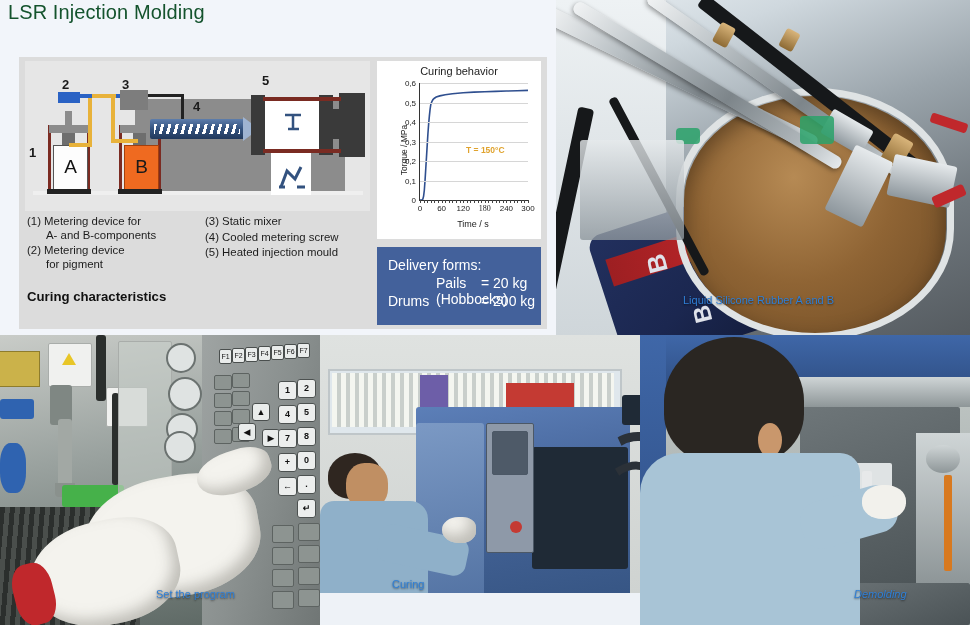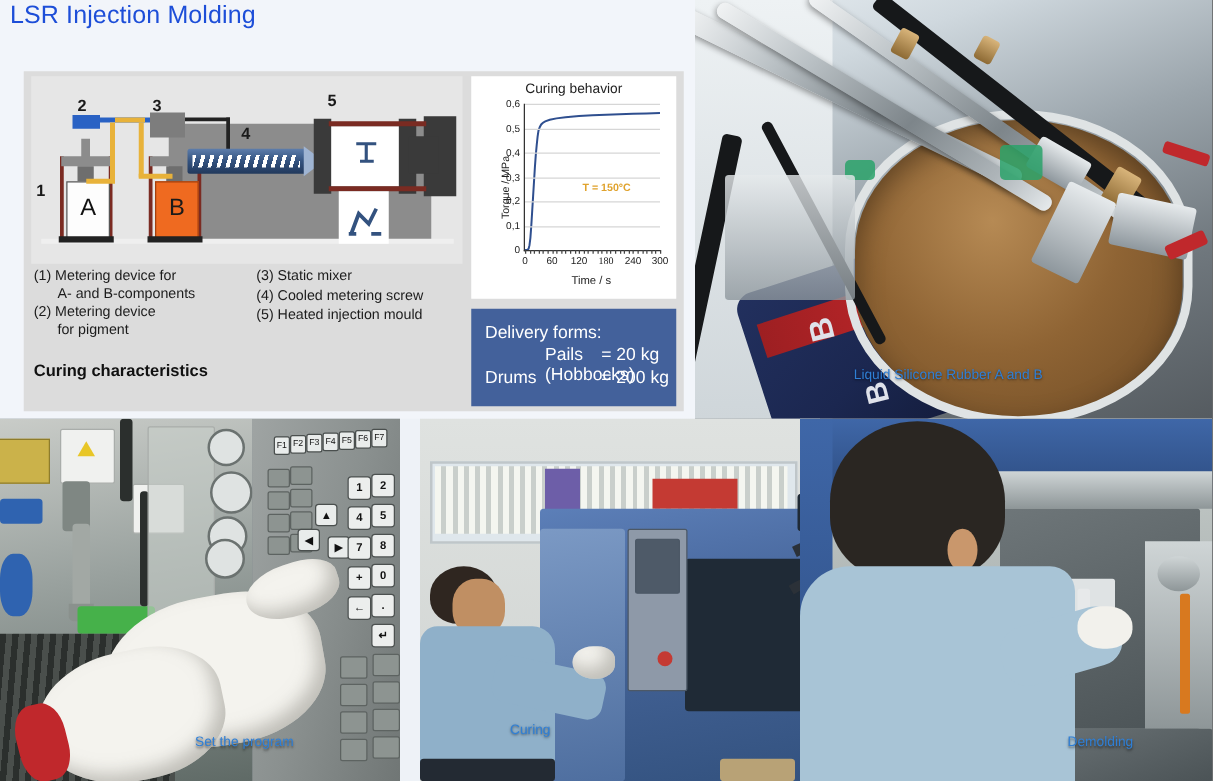--- a/index.html
+++ b/index.html
@@ -1,21 +1,21 @@
 <!DOCTYPE html>
 <html><head>
 <meta charset="utf-8">
 <style>
   html,body{margin:0;padding:0;background:#000;}
   body{width:970px;height:625px;overflow:hidden;font-family:"Liberation Sans",sans-serif;}
   #stage{position:relative;width:970px;height:625px;background:#eef2f7;overflow:hidden;}
 
   
   .slide{position:absolute;left:0;top:0;width:556px;height:335px;background:#f2f5fa;}
-  .slide-title{position:absolute;left:8px;top:1px;font-size:20px;color:#1d4ed8;
+  .slide-title{position:absolute;left:8px;top:1px;font-size:20px;color:#14532d;
     letter-spacing:.1px;font-weight:400;}
   .subbar{position:absolute;left:19px;top:30px;width:528px;height:23px;
     background:#3c5c96;border:1px solid #2c4778;box-sizing:border-box;}
   .subbar span{position:absolute;left:11px;top:3px;font-size:12.5px;color:#fff;}
 
   .panelbox{position:absolute;left:19px;top:57px;width:528px;height:272px;
     background:#dcdcdc;}
 
   
   .diag{position:absolute;left:6px;top:4px;width:345px;height:150px;background:#e6e6e6;}
@@ -143,21 +143,21 @@
   .gauge{position:absolute;border-radius:50%;background:#dfe3e2;border:2px solid #6b7270;}
   .machine-arm{position:absolute;background:#5f6a66;border-radius:3px;}
   .grate{position:absolute;background:repeating-linear-gradient(95deg,#2b2f2d 0 5px,#4a4f4c 5px 10px);}
   .greenmat{position:absolute;background:#46b14a;border-radius:3px;}
   .ybox{position:absolute;background:#cbb24a;border:1px solid #8e7c2c;}
   .wbox{position:absolute;background:#f0f1ef;border:1px solid #a9adaa;border-radius:2px;}
   .tri{position:absolute;width:0;height:0;border-left:7px solid transparent;
     border-right:7px solid transparent;border-bottom:12px solid #e8c627;}
 
   
-  #ph-bm{left:336px;top:335px;width:320px;height:290px;
+  #ph-bm{left:320px;top:335px;width:320px;height:258px;
     background:linear-gradient(180deg,#dfe2e0 0%,#cfd3d1 100%);}
   .bm-win{position:absolute;background:#dfe7ec;border:2px solid #bfc6c9;}
   .bm-bars{position:absolute;background:repeating-linear-gradient(90deg,#f4f6f0 0 5px,#c9cfcb 5px 9px);}
   .bm-mach{position:absolute;border-radius:3px;
     background:linear-gradient(170deg,#5c7fb8 0%,#46659a 40%,#33527f 100%);}
   .bm-dark{position:absolute;background:#1f2a36;border-radius:3px;}
   .bm-ctrl{position:absolute;background:#8e99a8;border:1px solid #4c5866;border-radius:2px;}
   .bm-head{position:absolute;background:#2f2620;border-radius:50% 50% 42% 42%;}
   .bm-face{position:absolute;background:#c08f63;border-radius:44%;}
   .bm-shirt{position:absolute;background:#8fb0c9;border-radius:14px 18px 4px 4px;}
@@ -510,16 +510,16 @@
     <div class="br-orange" style="left:304px;top:140px;width:8px;height:96px;"></div>
     <div class="br-steel" style="left:286px;top:110px;width:34px;height:28px;border-radius:50%;"></div>
     <div class="br-mold" style="left:160px;top:248px;width:170px;height:42px;"></div>
 
     <div class="br-head" style="left:24px;top:2px;width:140px;height:128px;"></div>
     <div class="br-ear" style="left:118px;top:88px;width:24px;height:34px;"></div>
     <div class="br-shirt" style="left:0px;top:118px;width:220px;height:172px;"></div>
     <div class="br-shirt" style="left:160px;top:158px;width:98px;height:48px;border-radius:20px;transform:rotate(-16deg);"></div>
     <div class="br-glove" style="left:222px;top:150px;width:44px;height:34px;"></div>
 
-    <div class="cap" style="left:214px;top:253px;">Demolding</div>
+    <div class="cap" style="left:214px;top:253px;font-style:italic;">Demolding</div>
   </div>
 
 </div>
 
 </body></html>

